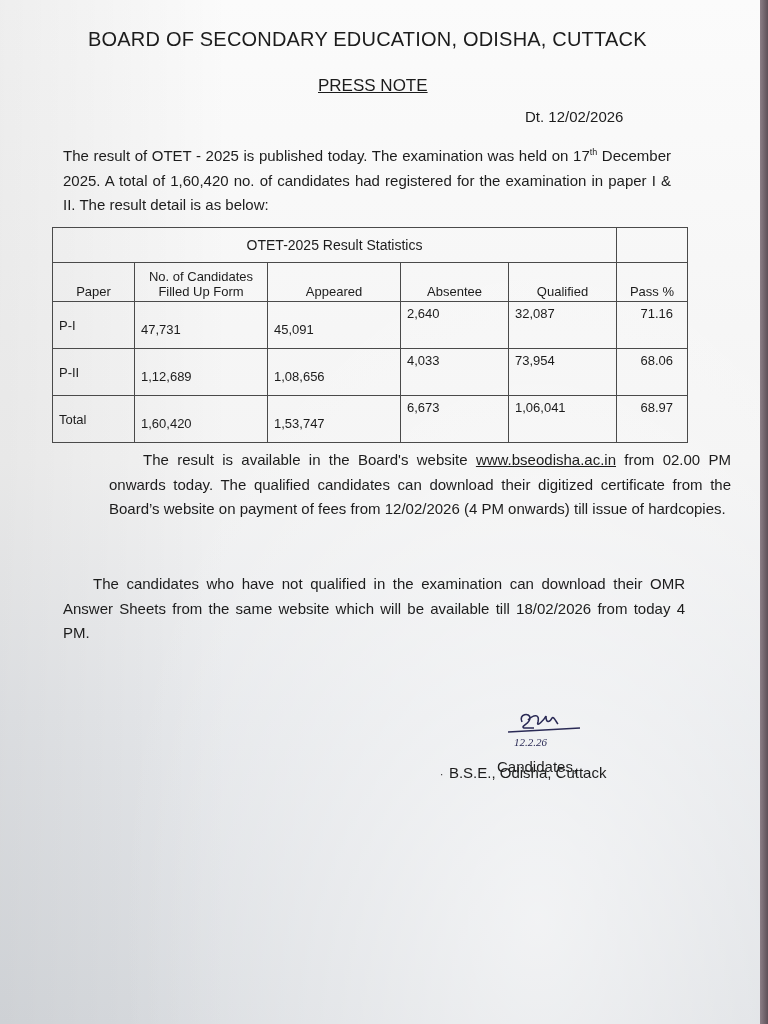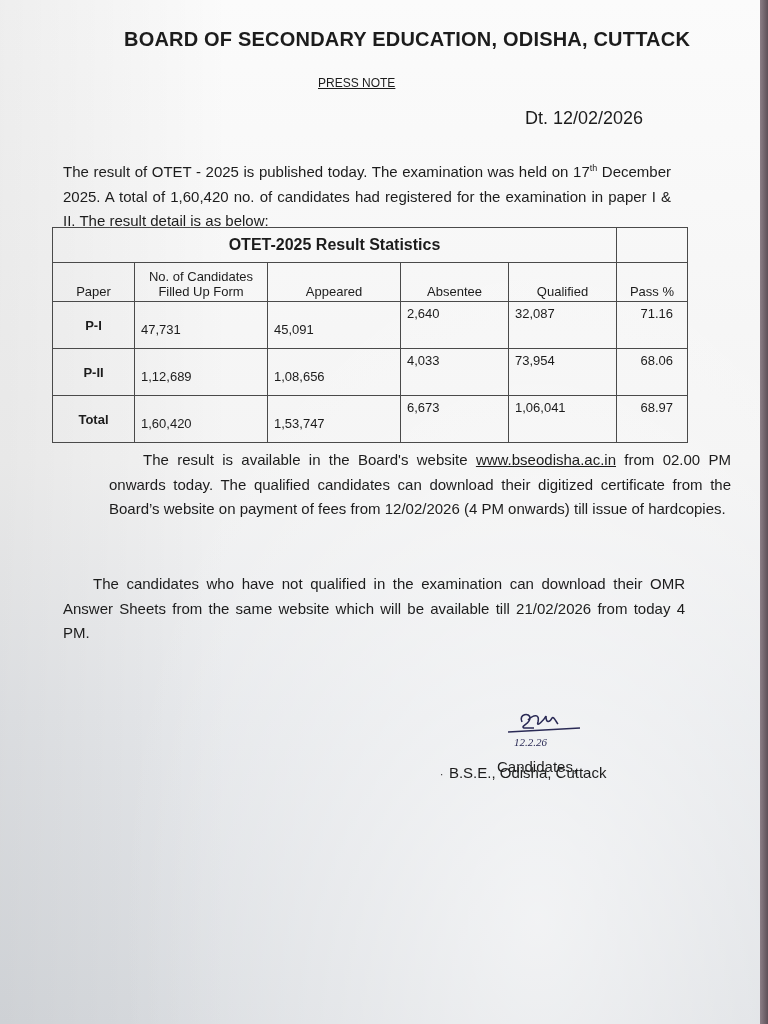--- a/index.html
+++ b/index.html
@@ -12,50 +12,50 @@
       position: absolute; inset: 0; pointer-events: none;
       background: radial-gradient(ellipse at 70% 90%, rgba(255,255,255,0.6) 0%, rgba(255,255,255,0) 55%),
                   linear-gradient(90deg, rgba(0,0,0,0.05) 0%, rgba(0,0,0,0) 30%);
     }
     .edge {
       position: absolute; top: 0; right: 0; width: 8px; height: 1024px;
       background: linear-gradient(90deg, #8d7f87, #5e5058);
     }
     .heading {
       position: absolute; left: 88px; top: 28px; width: 580px;
-      font-size: 20px; font-weight: bold; letter-spacing: 0.2px; white-space: nowrap; margin-left: 36px;
+      font-size: 20px; font-weight: normal; letter-spacing: 0.2px; white-space: nowrap;
     }
     .press {
       position: absolute; left: 318px; top: 76px;
-      font-size: 12px; text-decoration: underline;
+      font-size: 17px; text-decoration: underline;
     }
     .date {
-      position: absolute; left: 525px; top: 108px; font-size: 18px;
+      position: absolute; left: 525px; top: 108px; font-size: 15px;
     }
     .para {
       position: absolute; font-size: 15px; line-height: 24.5px; text-align: justify;
     }
-    .p1 { left: 63px; top: 156px; width: 608px; }
+    .p1 { left: 63px; top: 140px; width: 608px; }
     .p2 { left: 63px; top: 448px; width: 622px; text-indent: 34px; margin-left: 46px; }
     .p3 { left: 63px; top: 572px; width: 622px; text-indent: 30px; }
     sup { font-size: 9px; }
     .link { text-decoration: underline; }
     table.stats {
       position: absolute; left: 52px; top: 227px; width: 636px;
       border-collapse: collapse; font-size: 13px;
     }
     table.stats td, table.stats th {
       border: 1.5px solid #4a4a4a; padding: 2px 6px;
     }
     table.stats th { font-weight: normal; }
-    .title-cell { text-align: center; font-size: 16px; height: 30px; font-weight: bold; }
+    .title-cell { text-align: center; font-size: 14px; height: 30px; font-weight: normal; }
     .hdr th { vertical-align: bottom; text-align: center; height: 34px; font-size: 13px; }
     .hdr th.paper { text-align: center; }
     .row td { height: 34px; }
-    .row td.paper { text-align: center; font-weight: bold; }
+    .row td.paper { font-weight: normal; }
     .row td.num-low { vertical-align: middle; padding-top: 10px; }
     .row td.num-high { vertical-align: top; padding-top: 4px; margin-left: 12px; }
     .row td.pass { text-align: right; vertical-align: top; padding-top: 4px; padding-right: 14px; }
     .sig {
       position: absolute; left: 500px; top: 708px; width: 90px; height: 42px;
     }
     .president { position: absolute; left: 497px; top: 758px; font-size: 15px; }
     .office { position: absolute; left: 440px; top: 764px; font-size: 15px; }
   </style>
 </head>
@@ -106,21 +106,21 @@
     <td class="num-low">1,53,747</td>
     <td class="num-high">6,673</td>
     <td class="num-high">1,06,041</td>
     <td class="pass">68.97</td>
   </tr>
 </tbody>
   </table>
 
 <div class="para p2"><span>The result is available in the Board's website </span><span class="link">www.bseodisha.ac.in</span><span> from 02.00 PM onwards today. The qualified candidates can download their digitized certificate from the Board’s website on payment of fees from 12/02/2026 (4 PM onwards) till issue of hardcopies.</span></div>
 
-<div class="para p3">The candidates who have not qualified in the examination can download their OMR Answer Sheets from the same website which will be available till 21/02/2026 from today 4 PM.</div>
+<div class="para p3">The candidates who have not qualified in the examination can download their OMR Answer Sheets from the same website which will be available till 18/02/2026 from today 4 PM.</div>
 
 <svg class="sig" viewBox="0 0 90 42">
   <path d="M22 14 C 18 6, 30 4, 30 10 C 30 16, 20 18, 24 20 L 34 20 M 28 12 C 34 6, 40 6, 38 14 C 36 20, 44 12, 46 8 C 46 16, 50 14, 52 10 C 54 8, 56 14, 58 16" fill="none" stroke="#2a2a55" stroke-width="1.6"></path>
   <line x1="8" y1="24" x2="80" y2="20" stroke="#2a2a55" stroke-width="1.4"></line>
   <text x="14" y="38" font-size="11" fill="#2a2a55" font-family="Liberation Serif, serif" font-style="italic">12.2.26</text>
 </svg>
 
 <div class="president">Candidates,</div>
 <div class="office"><span style="font-size:10px;">·&nbsp;&nbsp;</span><span>B.S.E., Odisha, Cuttack</span></div>
 

